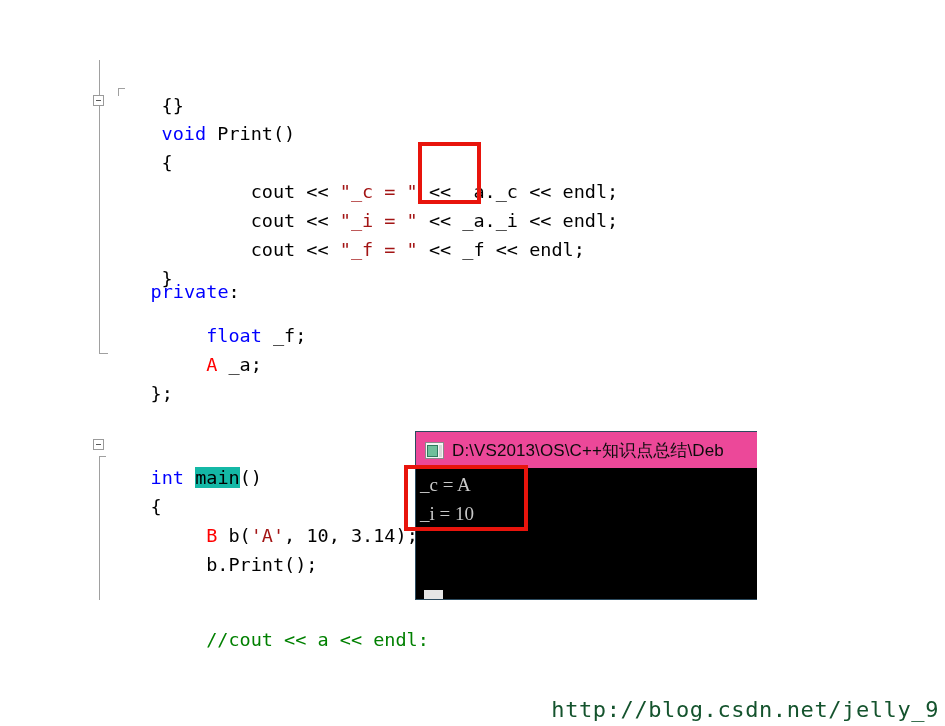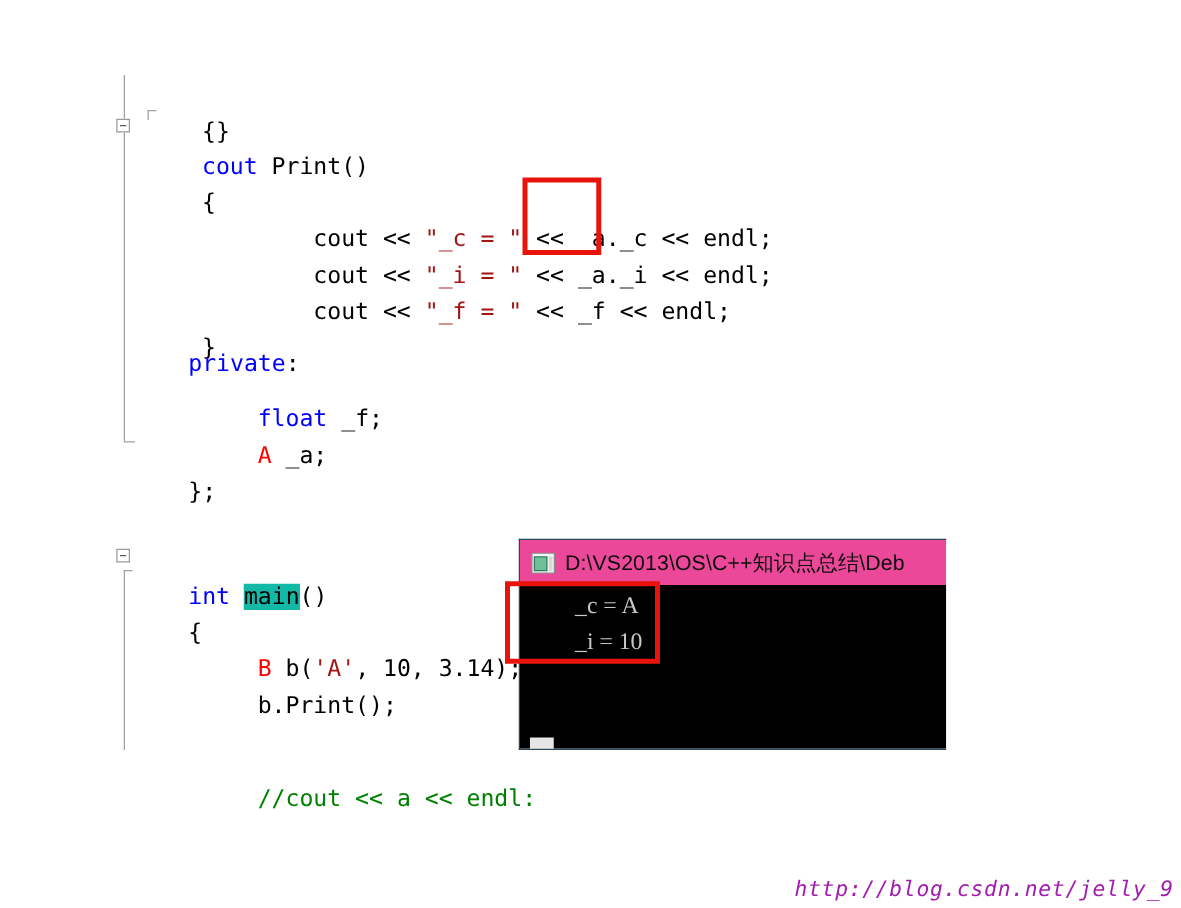--- a/index.html
+++ b/index.html
@@ -121,43 +121,41 @@
     padding: 3px 0 0 2px;
     box-sizing: border-box;
   }
   .console-line {
     font-family: "Liberation Serif", "DejaVu Serif", serif;
     font-size: 19px;
     line-height: 28.5px;
     color: #c8c8c8;
     white-space: pre;
     padding-left: 2px;
-    margin-left: 40px;
   }
   #console-cursor {
     position: absolute;
     left: 8px;
     top: 122px;
     width: 19px;
     height: 11px;
     background: #e6e6e6;
   }
 
   
   #watermark {
     position: absolute;
     right: 6px;
     bottom: 4px;
     font-family: "DejaVu Sans Mono", "Liberation Mono", monospace;
-    font-size: 17px;
-    color: #a21caf;
+    font-size: 22px;
+    color: #14532d;
     letter-spacing: 0.6px;
     white-space: nowrap;
     z-index: 5;
-    font-style: italic;
   }
 </style>
 </head>
 <body>
 
 <div id="editor">
 
   <div class="guide" style="left:99px; top:60px; height:293px;"></div>
   <div class="guide-foot" style="left:99px; top:353px; width:9px;"></div>
 
@@ -168,21 +166,21 @@
   <div class="guide-foot" style="left:99px; top:456px; width:7px;"></div>
 
   <div class="fold-box" style="left:93px; top:95px;"></div>
   <div class="fold-box" style="left:93px; top:439px;"></div>
 
   <div class="code-line" style="left:117px; top:62px;">
     <span class="plain">{}</span>
   </div>
 
   <div class="code-line" style="left:117px; top:90px;">
-    <span class="kw">cout</span><span class="plain"> Print()</span>
+    <span class="kw">void</span><span class="plain"> Print()</span>
   </div>
 
   <div class="code-line" style="left:117px; top:119px;">
     <span class="plain">{</span>
   </div>
 
   <div class="code-line" style="left:117px; top:148px;">
     <span class="plain">        </span><span class="plain">cout &lt;&lt; </span><span class="str">"_c = "</span><span class="plain"> &lt;&lt; _a._c &lt;&lt; endl;</span>
   </div>
 

